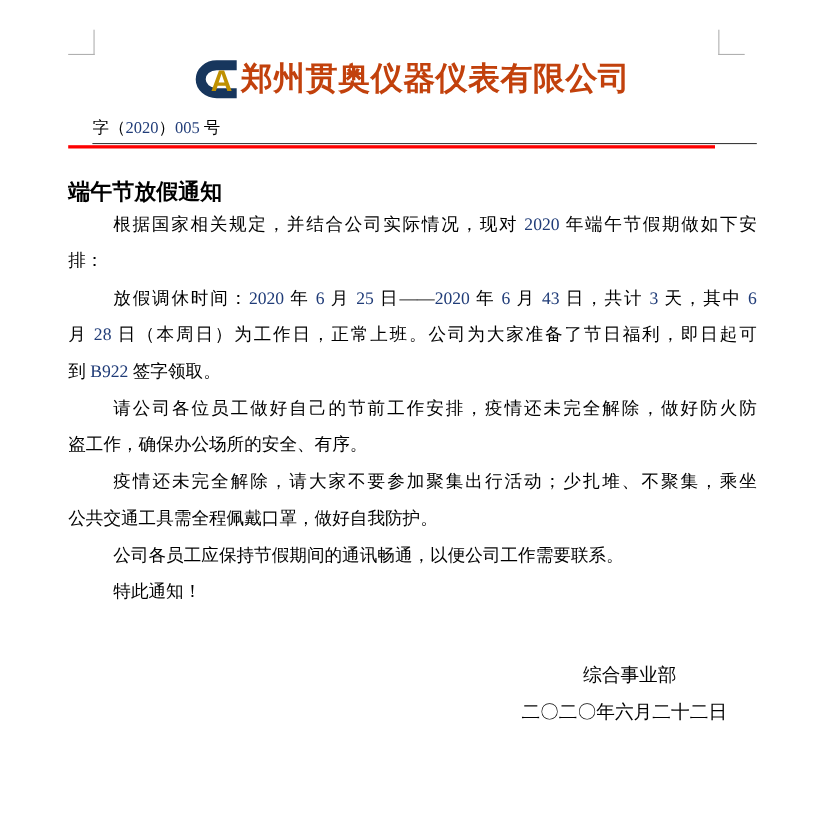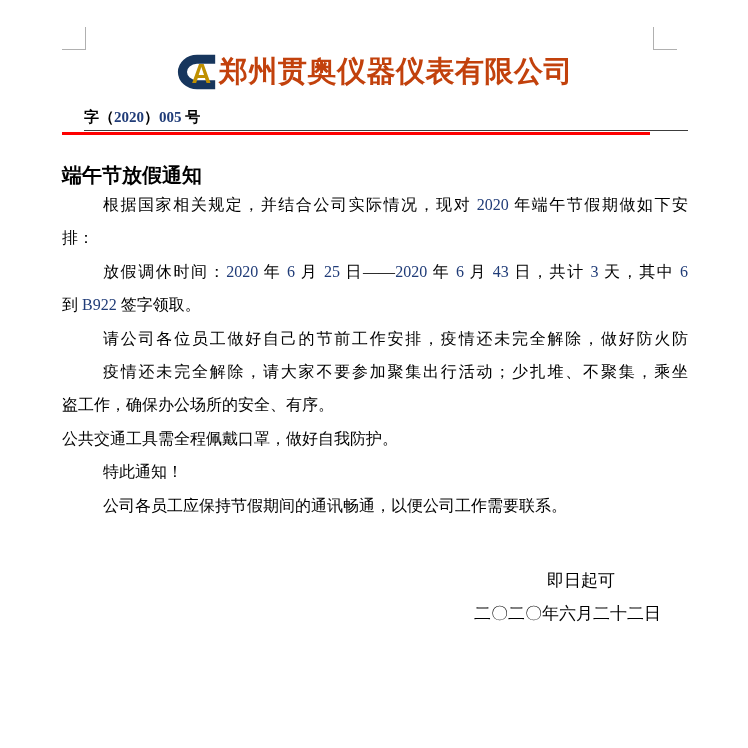--- a/index.html
+++ b/index.html
@@ -8,21 +8,21 @@
     font-family:"Liberation Serif","DejaVu Serif",serif; color:#000;
     overflow:hidden;
   }
   .crop-mark { position:absolute; background:#b0b0b0; }
   .content { position:absolute; left:62px; top:0; width:626px; }
 
   .header { margin-top:52px; display:flex; justify-content:center; align-items:center; }
   .logo { flex:0 0 auto; margin-right:2px; }
   .company-name { font-size:29px; font-weight:bold; color:#c2410c; letter-spacing:0.5px; white-space:nowrap; }
 
-  .docnum { margin-top:16px; padding-left:22px; font-size:15px; line-height:19px;font-weight:bold; }
+  .docnum { margin-top:16px; padding-left:22px; font-size:15px; line-height:19px; }
   .rule-thin { margin-left:22px; width:604px; height:1px; background:#3c3c3c; margin-top:3px; }
   .rule-red  { width:588px; height:3px; background:#fe0000; margin-top:1px; }
 
   .title { margin:28px 0 0 0; text-align:left; font-size:20px; font-weight:bold; line-height:25px; }
 
   .notice-body { font-size:16px; line-height:33.4px; }
   .line { min-height:33.4px; }
   .line.indent { text-indent:41px; }
   .line.fill { text-align:justify; text-align-last:justify; text-justify:inter-ideograph; }
   .num { color:#203c78; }
@@ -52,27 +52,28 @@
   <div class="docnum">字（<span class="num">2020</span>）<span class="num">005</span> 号</div>
   <div class="rule-thin"></div>
   <div class="rule-red"></div>
 
   <h1 class="title">端午节放假通知</h1>
 
   <div class="notice-body">
       <div class="line indent fill">根据国家相关规定，并结合公司实际情况，现对 <span class="num">2020</span> 年端午节假期做如下安</div>
       <div class="line">排：</div>
       <div class="line indent fill">放假调休时间：<span class="num">2020</span> 年 <span class="num">6</span> 月 <span class="num">25</span> 日——<span class="num">2020</span> 年 <span class="num">6</span> 月 <span class="num">43</span> 日，共计 <span class="num">3</span> 天，其中 <span class="num">6</span></div>
+      <div class="line fill">月 <span class="num">28</span> 日（本周日）为工作日，正常上班。公司为大家准备了节日福利，即日起可</div>
       <div class="line">到 <span class="num">B922</span> 签字领取。</div>
       <div class="line indent fill">请公司各位员工做好自己的节前工作安排，疫情还未完全解除，做好防火防</div>
+      <div class="line">盗工作，确保办公场所的安全、有序。</div>
       <div class="line indent fill">疫情还未完全解除，请大家不要参加聚集出行活动；少扎堆、不聚集，乘坐</div>
-      <div class="line">盗工作，确保办公场所的安全、有序。</div>
       <div class="line">公共交通工具需全程佩戴口罩，做好自我防护。</div>
+      <div class="line indent">公司各员工应保持节假期间的通讯畅通，以便公司工作需要联系。</div>
       <div class="line indent">特此通知！</div>
-      <div class="line indent">公司各员工应保持节假期间的通讯畅通，以便公司工作需要联系。</div>
     </div>
 
   <div class="signature">
-    <div class="sig-dept">即日起可</div>
+    <div class="sig-dept">综合事业部</div>
     <div class="sig-date">二〇二〇年六月二十二日</div>
   </div>
 
 </div>
 
 </body></html>

